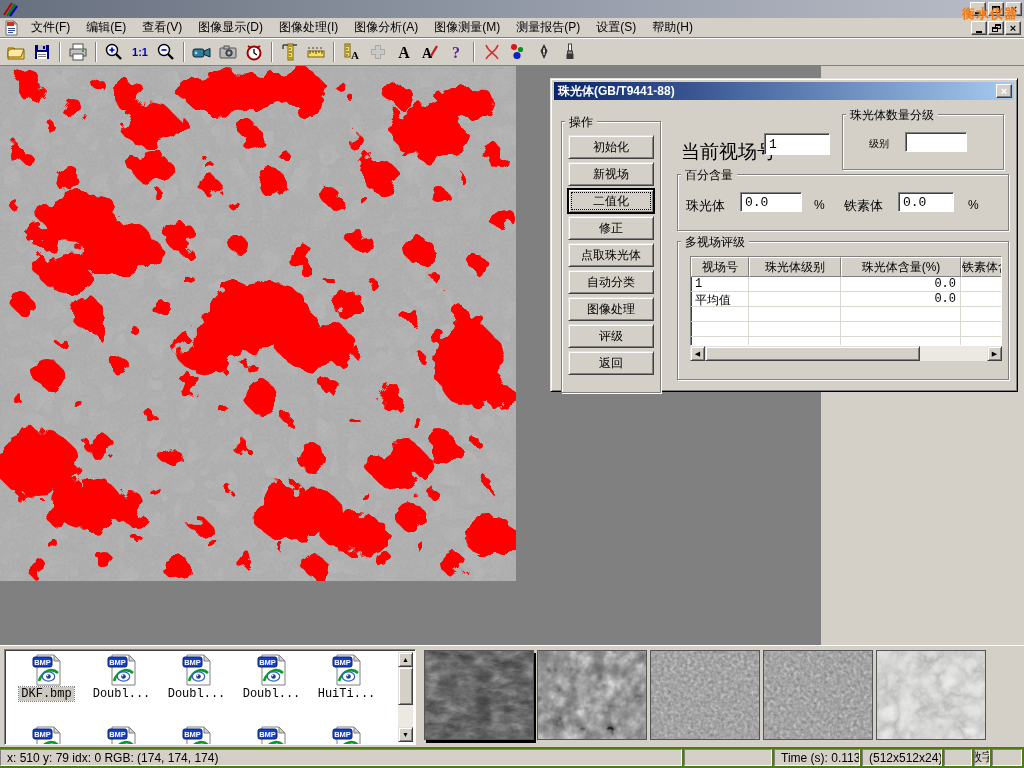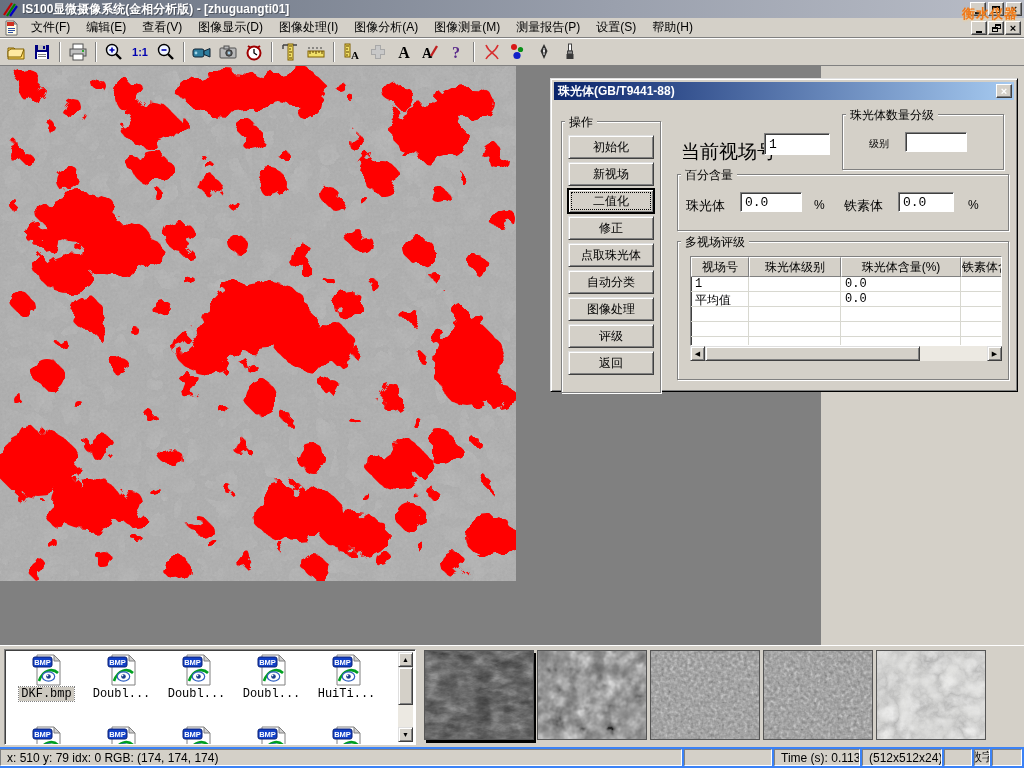--- a/index.html
+++ b/index.html
@@ -83,21 +83,21 @@
     border:1px solid; border-color:#808080 #fff #fff #808080; box-shadow: inset 1px 1px 0 #404040;
     overflow:hidden; }
   .rhead { display:flex; height:20px; }
   .rhcell { background:#d4d0c8; border:1px solid; border-color:#fff #808080 #808080 #fff;
     display:flex; align-items:center; justify-content:center; white-space:nowrap; overflow:hidden;
     font-size:12px; flex:none; }
   .rrow { display:flex; height:15px; }
   .rcell { border-right:1px solid #d8d8d0; border-bottom:1px solid #d8d8d0; flex:none;
     font-family:"Liberation Mono","DejaVu Sans Mono",monospace; font-size:12px;
     padding:0 4px; white-space:nowrap; overflow:hidden; }
-  .c0 { width:58px; } .c1 { width:92px; } .c2 { width:120px; text-align:left; } .c3 { width:60px; }
+  .c0 { width:58px; } .c1 { width:92px; } .c2 { width:120px; text-align:right; } .c3 { width:60px; }
   .hscroll { position:absolute; left:12px; top:104px; width:312px; height:15px; background:#ece9e2; display:flex; }
   .sb-btn { width:15px; height:15px; flex:none; display:flex; align-items:center; justify-content:center;
     font-size:7px; color:#000; }
   .sb-thumb { height:15px; width:215px; flex:none; }
   .vscroll { position:absolute; right:2px; top:2px; width:15px; bottom:2px; background:#ece9e2; }
   .vs-up { position:absolute; top:0; left:0; }
   .vs-dn { position:absolute; bottom:0; left:0; }
   .vs-thumb { position:absolute; top:15px; left:0; width:15px; height:38px; }
 
   
@@ -110,21 +110,21 @@
   .filerow2 { top:76px; }
   .file-item { width:75px; display:flex; flex-direction:column; align-items:center; }
   .file-name { font-family:"Liberation Mono","DejaVu Sans Mono",monospace; font-size:12px;
     white-space:nowrap; padding:0 2px; margin-top:1px; }
   .file-name.selected { background:#cdc9c0; outline:1px dotted #808080; }
   .thumb { position:absolute; top:4px; width:110px; height:90px; border:1px solid #555; background:#888; }
   .thumb svg { display:block; }
   .thumb.sel { box-shadow:2px 3px 0 #000; }
 
   
-  .statusbar { position:absolute; top:747px; left:0; width:1024px; height:21px; background:#3b82f6;
+  .statusbar { position:absolute; top:747px; left:0; width:1024px; height:21px; background:#4d7c0f;
     display:flex; gap:2px; padding:2px 2px 2px 0; align-items:stretch; }
   .spanel { border:1px solid; border-color:#808080 #fff #fff #808080; background:#d4d0c8;
     display:flex; align-items:center; padding:0 6px; white-space:nowrap; overflow:hidden;
     font-size:12px; }
   .sp1 { flex:1 1 auto; }
   .sp2 { width:88px; flex:none; }
   .sp3 { width:86px; flex:none; }
   .sp4 { width:80px; flex:none; }
   .sp5 { width:28px; flex:none; }
   .sp6 { width:16px; flex:none; justify-content:center; }
@@ -149,21 +149,20 @@
       </symbol>
     </defs>
   </svg>
 
   <div class="titlebar">
     <svg width="16" height="16">
       <path d="M2,14 L10,2" stroke="#c00000" stroke-width="2.2"></path>
       <path d="M5,15 L13,3" stroke="#008000" stroke-width="2.2"></path>
       <path d="M8,15 L15,5" stroke="#0000c0" stroke-width="2.2"></path>
     </svg>
-    <span class="ttext">IS100显微摄像系统(金相分析版) - [zhuguangti01]</span>
     <div class="winbtns">
       <div class="winbtn">
           <div class="glyph-min"></div>
         </div>
       <div class="winbtn">
           <div class="glyph-max"></div>
         </div>
       <div class="winbtn">
           <span class="glyph-x">×</span>
         </div>

